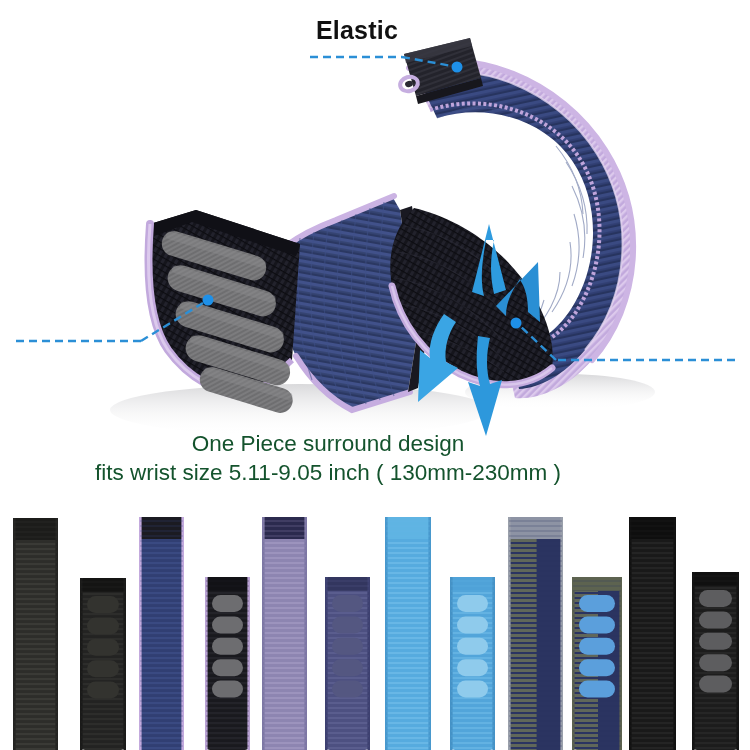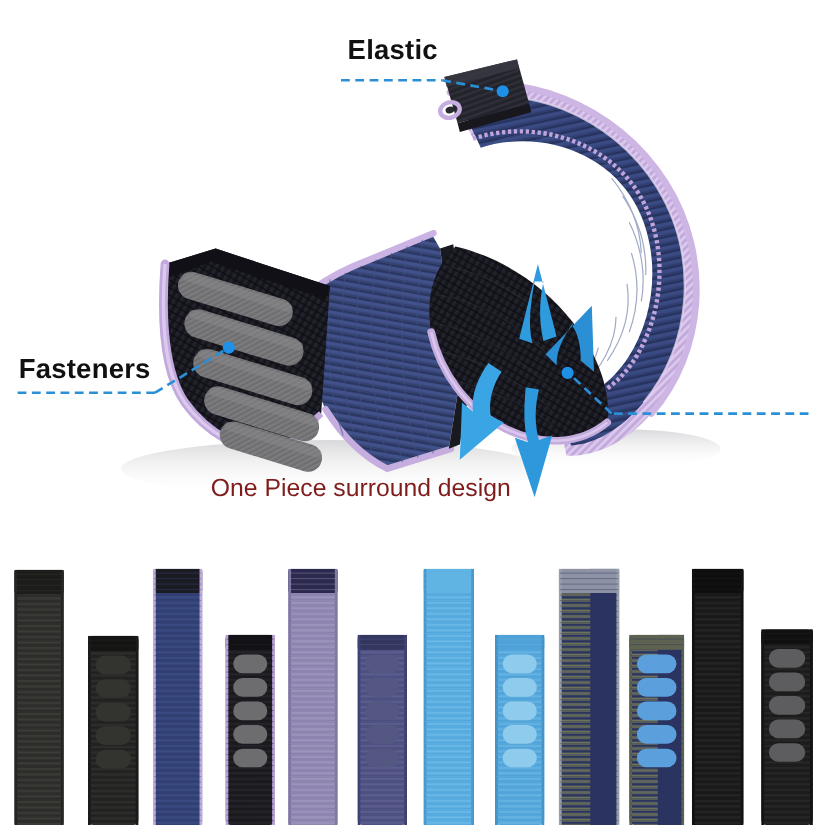--- a/index.html
+++ b/index.html
@@ -17,21 +17,20 @@
     background: #ffffff;
     overflow: hidden;
   }
 
   
   #hero {
     position: absolute;
     left: 0; top: 0;
     width: 750px; height: 495px;
     overflow: hidden;
-    margin-top: 16px;
   }
 
   .band-svg { position: absolute; left: 0; top: 0; }
 
   
   .callout-label {
     position: absolute;
     font-family: "Liberation Sans", sans-serif;
     font-weight: bold;
     font-size: 25px;
@@ -44,21 +43,21 @@
   #label-breathable { left: 606px; top: 326px; }
 
   
   #caption {
     position: absolute;
     left: 0;
     top: 430px;
     width: 656px;
     text-align: center;
     font-family: "Liberation Sans", sans-serif;
-    color: #7f1d1d;
+    color: #14532d;
   }
   #caption .line1 { font-size: 22.5px; line-height: 28px; }
   #caption .line2 { font-size: 22.5px; line-height: 29px; }
 
   
   #swatches {
     position: absolute;
     left: 0;
     top: 495px;
     width: 750px;
@@ -267,25 +266,25 @@
       </g>
 
       <g>
         <path d="M735,360 L556,360" stroke="#2b8fd6" stroke-width="2.4" stroke-dasharray="8 5" fill="none"></path>
         <path d="M556,360 L520,326" stroke="#2b8fd6" stroke-width="2.4" stroke-dasharray="8 5" fill="none"></path>
         <circle cx="516" cy="323" r="5.5" fill="#1e90e8"></circle>
       </g>
     </svg>
 
     <div class="callout-label" id="label-elastic">Elastic</div>
-    <div class="callout-label" id="label-fasteners">Fasteners</div>
   </div>
 
   <div id="caption">
     <div class="line1">One Piece surround design</div>
+    <div class="line2">fits wrist size 5.11-9.05 inch ( 130mm-230mm )</div>
   </div>
 
   <div id="swatches">
       <div class="strap" style="left: 13px; width: 45px; height: 232px;">
         <svg class="strap-svg" width="45" height="232" viewBox="0 0 45 232">
           <defs>
             <pattern id="wv0" width="6" height="5" patternUnits="userSpaceOnUse">
               <rect width="6" height="5" fill="#2a2a28"></rect>
               <rect width="6" height="2.2" fill="#3a3a36"></rect>
             </pattern>

